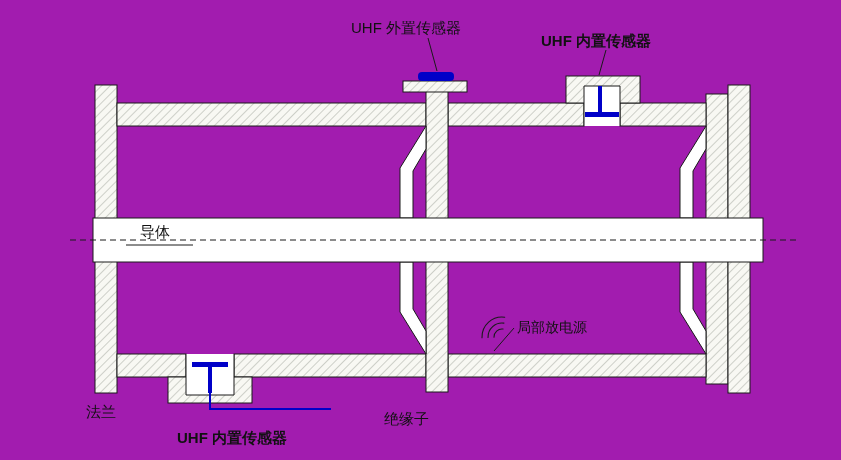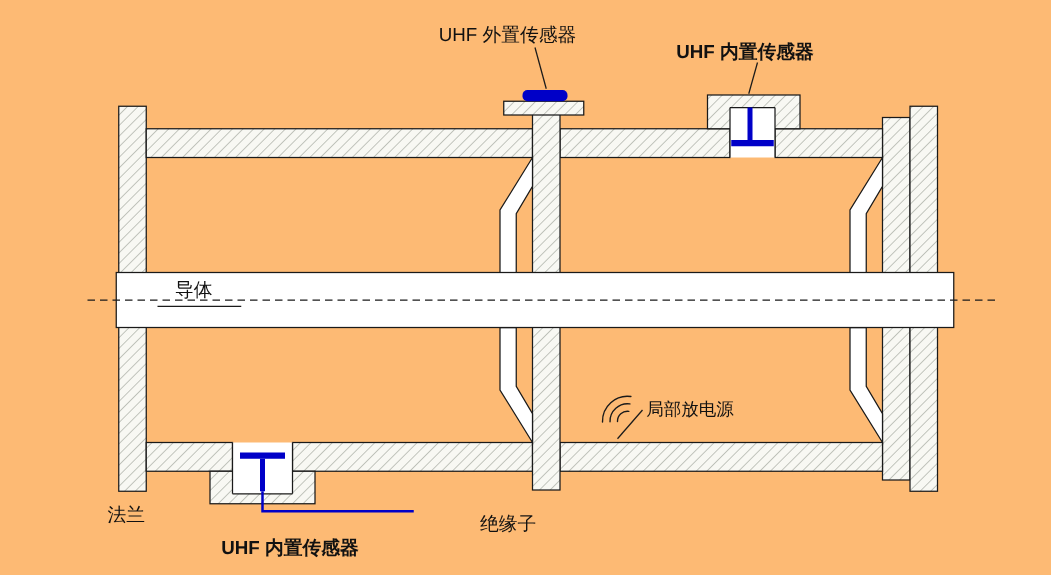--- a/index.html
+++ b/index.html
@@ -1,19 +1,19 @@
 <!DOCTYPE html>
 <html><head>
 <meta charset="utf-8">
 <style>
   html,body{margin:0;padding:0;background:#ffffff;}
   .stage{
     position:relative;
     width:841px;height:460px;
-    background:#fdba74;
+    background:#a21caf;
     font-family:"Liberation Sans", sans-serif;
     overflow:hidden;
   }
   svg{position:absolute;left:0;top:0;}
   text{fill:#111111;}
   .lbl{font-size:15px;}
   .lbl-bold{font-size:15px;font-weight:bold;}
   .lbl-sm{font-size:14px;}
 </style>
 </head>

